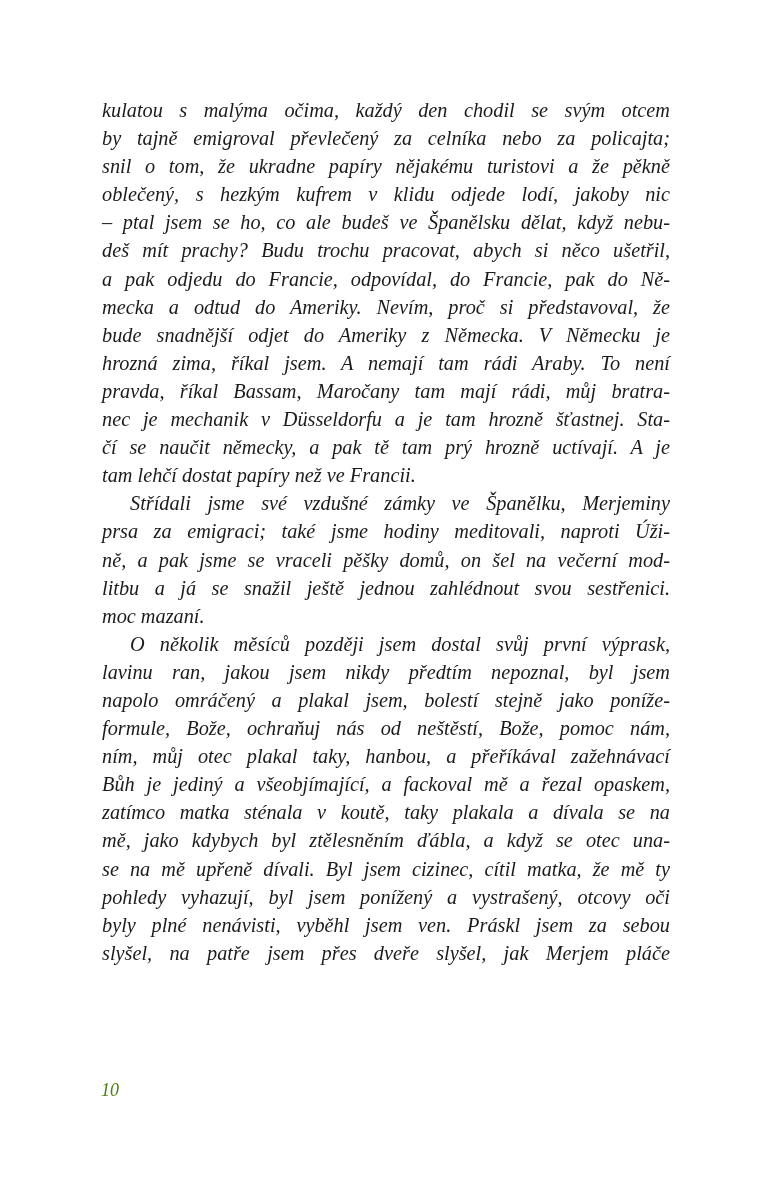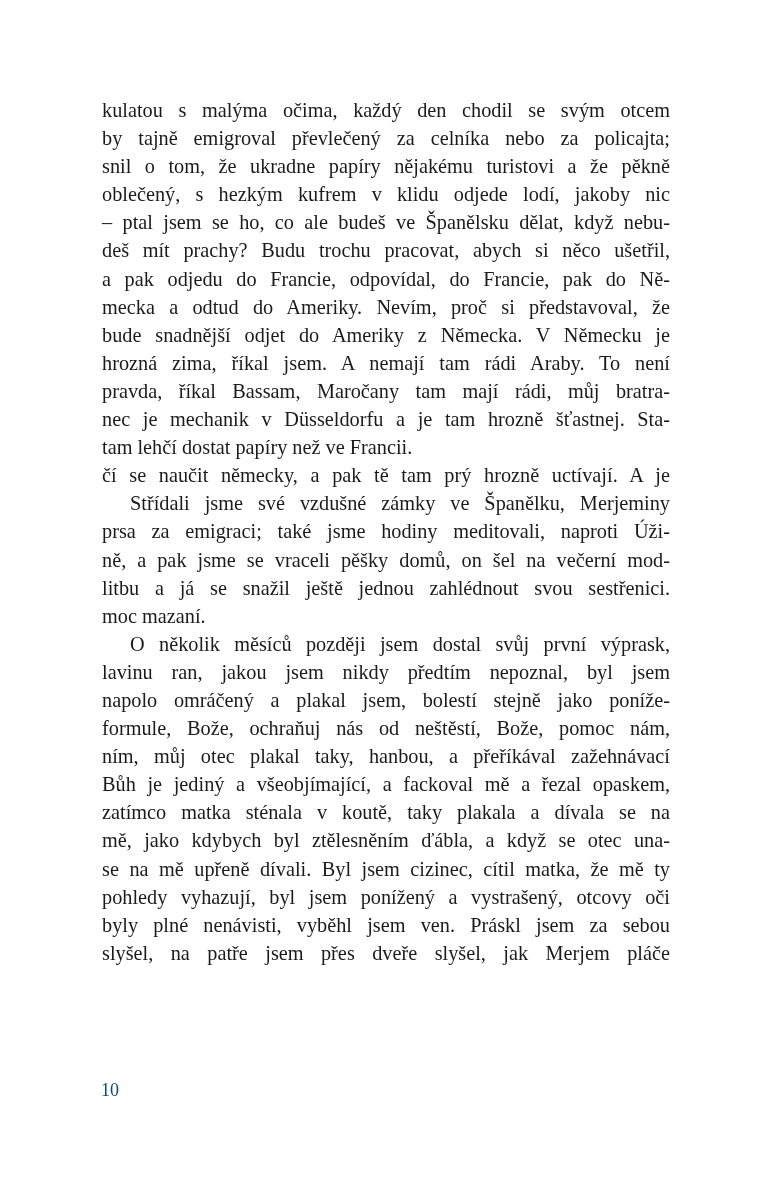--- a/index.html
+++ b/index.html
@@ -1,18 +1,18 @@
 <!DOCTYPE html>
 <html><head>
 <meta charset="utf-8">
 <style>
   html, body { margin: 0; padding: 0; background: #ffffff; }
   body { width: 768px; height: 1181px; position: relative; overflow: hidden; }
   .page {
-    position: absolute; left: 0; top: 0; width: 768px; height: 1181px; background: #ffffff;
+    position: absolute; left: 0; top: 0; width: 768px; height: 1181px; background: #ffffff; font-style: italic;
   }
   .text-block {
     position: absolute;
     left: 102px;
     top: 96px;
     width: 568px;
     font-family: "Liberation Serif", "DejaVu Serif", serif;
     font-size: 20.3px;
     line-height: 28.1px;
     color: #1b1b1b;
@@ -25,21 +25,21 @@
     height: 28.1px;
   }
   .line.last { text-align-last: left; }
   .line.indent { padding-left: 28px; }
   .page-number {
     position: absolute;
     left: 101px;
     top: 1080px;
     font-family: "Liberation Serif", "DejaVu Serif", serif;
     font-size: 18px;
-    color: #0c4a6e;
+    color: #4d7c0f;
   }
 </style>
 </head>
 <body>
 
 <div class="page">
   <div class="text-block">
 
     <div class="paragraph">
       <span class="line">kulatou s malýma očima, každý den chodil se svým otcem</span>
@@ -47,22 +47,22 @@
       <span class="line">snil o tom, že ukradne papíry nějakému turistovi a že pěkně</span>
       <span class="line">oblečený, s hezkým kufrem v klidu odjede lodí, jakoby nic</span>
       <span class="line">– ptal jsem se ho, co ale budeš ve Španělsku dělat, když nebu-</span>
       <span class="line">deš mít prachy? Budu trochu pracovat, abych si něco ušetřil,</span>
       <span class="line">a pak odjedu do Francie, odpovídal, do Francie, pak do Ně-</span>
       <span class="line">mecka a odtud do Ameriky. Nevím, proč si představoval, že</span>
       <span class="line">bude snadnější odjet do Ameriky z Německa. V Německu je</span>
       <span class="line">hrozná zima, říkal jsem. A nemají tam rádi Araby. To není</span>
       <span class="line">pravda, říkal Bassam, Maročany tam mají rádi, můj bratra-</span>
       <span class="line">nec je mechanik v Düsseldorfu a je tam hrozně šťastnej. Sta-</span>
+      <span class="line">čí se naučit německy, a pak tě tam prý hrozně uctívají. A je</span>
       <span class="line last">tam lehčí dostat papíry než ve Francii.</span>
-      <span class="line">čí se naučit německy, a pak tě tam prý hrozně uctívají. A je</span>
     </div>
 
     <div class="paragraph">
       <span class="line indent">Střídali jsme své vzdušné zámky ve Španělku, Merjeminy</span>
       <span class="line">prsa za emigraci; také jsme hodiny meditovali, naproti Úži-</span>
       <span class="line">ně, a pak jsme se vraceli pěšky domů, on šel na večerní mod-</span>
       <span class="line">litbu a já se snažil ještě jednou zahlédnout svou sestřenici.</span>
       <span class="line last">moc mazaní.</span>
     </div>
 

